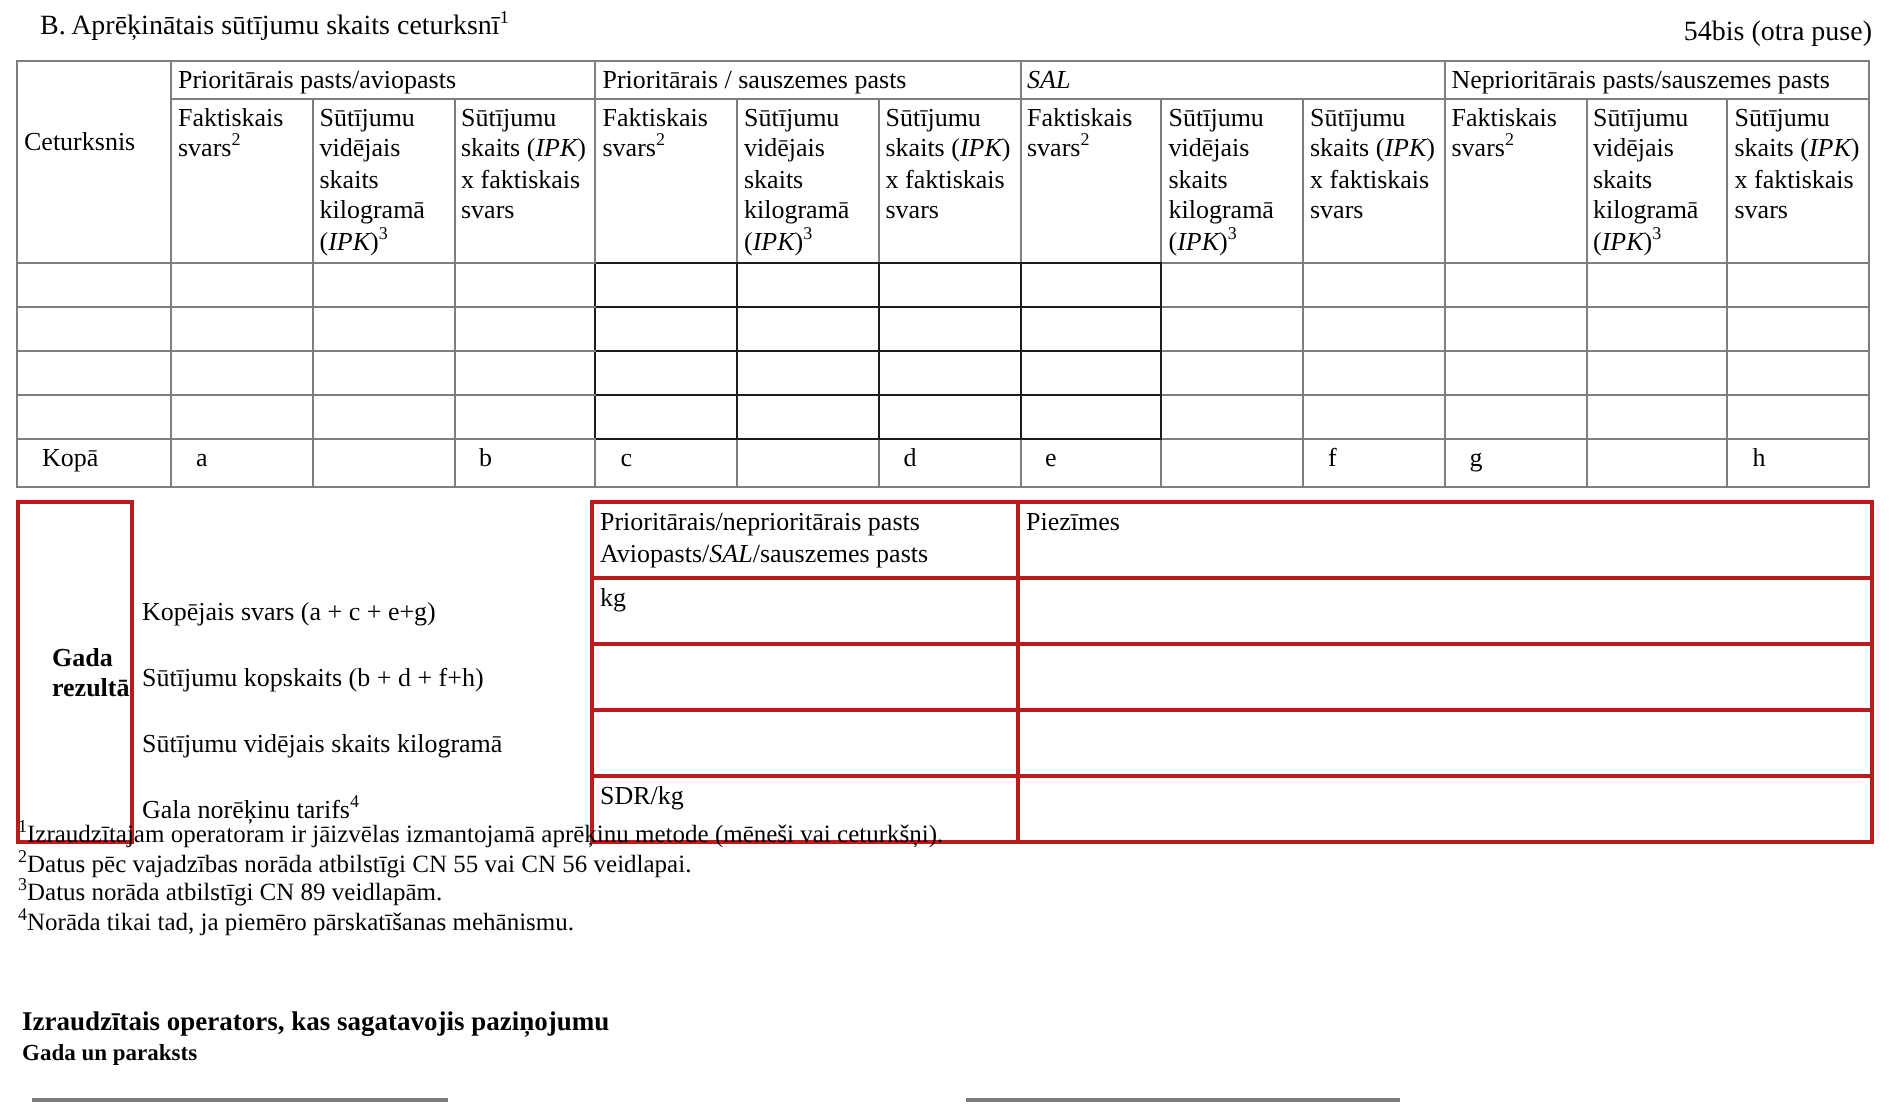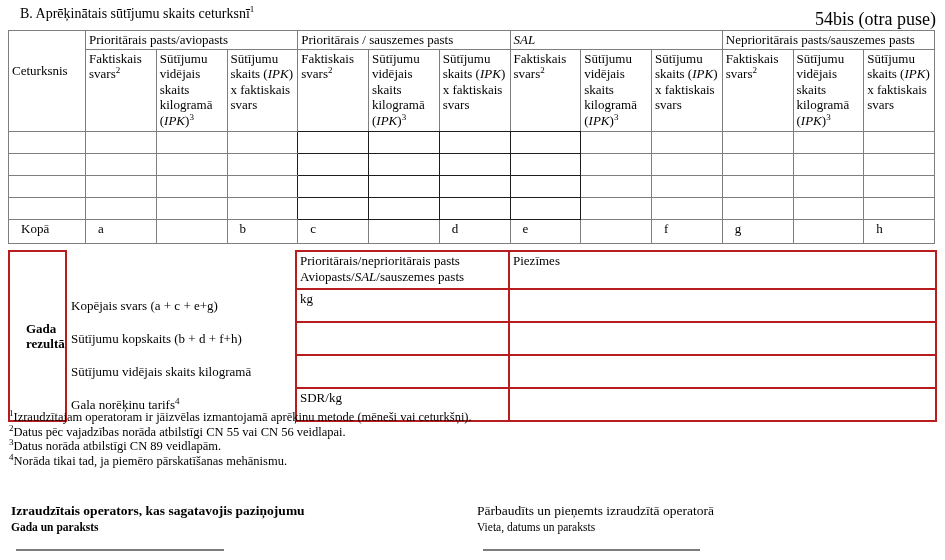--- a/index.html
+++ b/index.html
@@ -4,21 +4,21 @@
 <style>
   html,body { margin:0; padding:0; background:#fff; }
   .page {
     position:relative; width:945px; height:560px; background:#ffffff;
     font-family:"Liberation Serif", serif; color:#000;
   }
   sup { font-size:9px; line-height:0; vertical-align:super; }
   .it { font-style:italic; }
 
   .doc-title { position:absolute; left:20px; top:6px; font-size:14px; font-weight:normal; }
-  .page-ref  { position:absolute; right:9px; top:9px; font-size:18px; }
+  .page-ref  { position:absolute; right:9px; top:9px; font-size:14px; }
 
   table { border-collapse:collapse; table-layout:fixed; }
   td { padding:1px 3px; vertical-align:top; font-size:13px; line-height:15.5px;
        overflow:hidden; word-wrap:normal; }
 
   
   .t1 { position:absolute; left:8px; top:30px; width:927px; }
   .t1 td { border:1px solid #7e7e7e; }
   .t1 .grow td { height:15px; white-space:nowrap; }
   .t1 .srow td { height:79px; }
@@ -216,20 +216,16 @@
     <div><sup>1</sup><span>Izraudzītajam operatoram ir jāizvēlas izmantojamā aprēķinu metode (mēneši vai ceturkšņi).</span></div>
     <div><sup>2</sup><span>Datus pēc vajadzības norāda atbilstīgi CN 55 vai CN 56 veidlapai.</span></div>
     <div><sup>3</sup><span>Datus norāda atbilstīgi CN 89 veidlapām.</span></div>
     <div><sup>4</sup><span>Norāda tikai tad, ja piemēro pārskatīšanas mehānismu.</span></div>
   </div>
 
   <div class="sig sig-left">
     <div class="sig-title">Izraudzītais operators, kas sagatavojis paziņojumu</div>
     <div class="sig-sub">Gada un paraksts</div>
   </div>
-  <div class="sig sig-right">
-    <div class="sig-title">Pārbaudīts un pieņemts izraudzītā operatorā</div>
-    <div class="sig-sub">Vieta, datums un paraksts</div>
-  </div>
   <div class="sig-line sig-line-left"></div>
   <div class="sig-line sig-line-right"></div>
 
 </div>
 
 </body></html>

